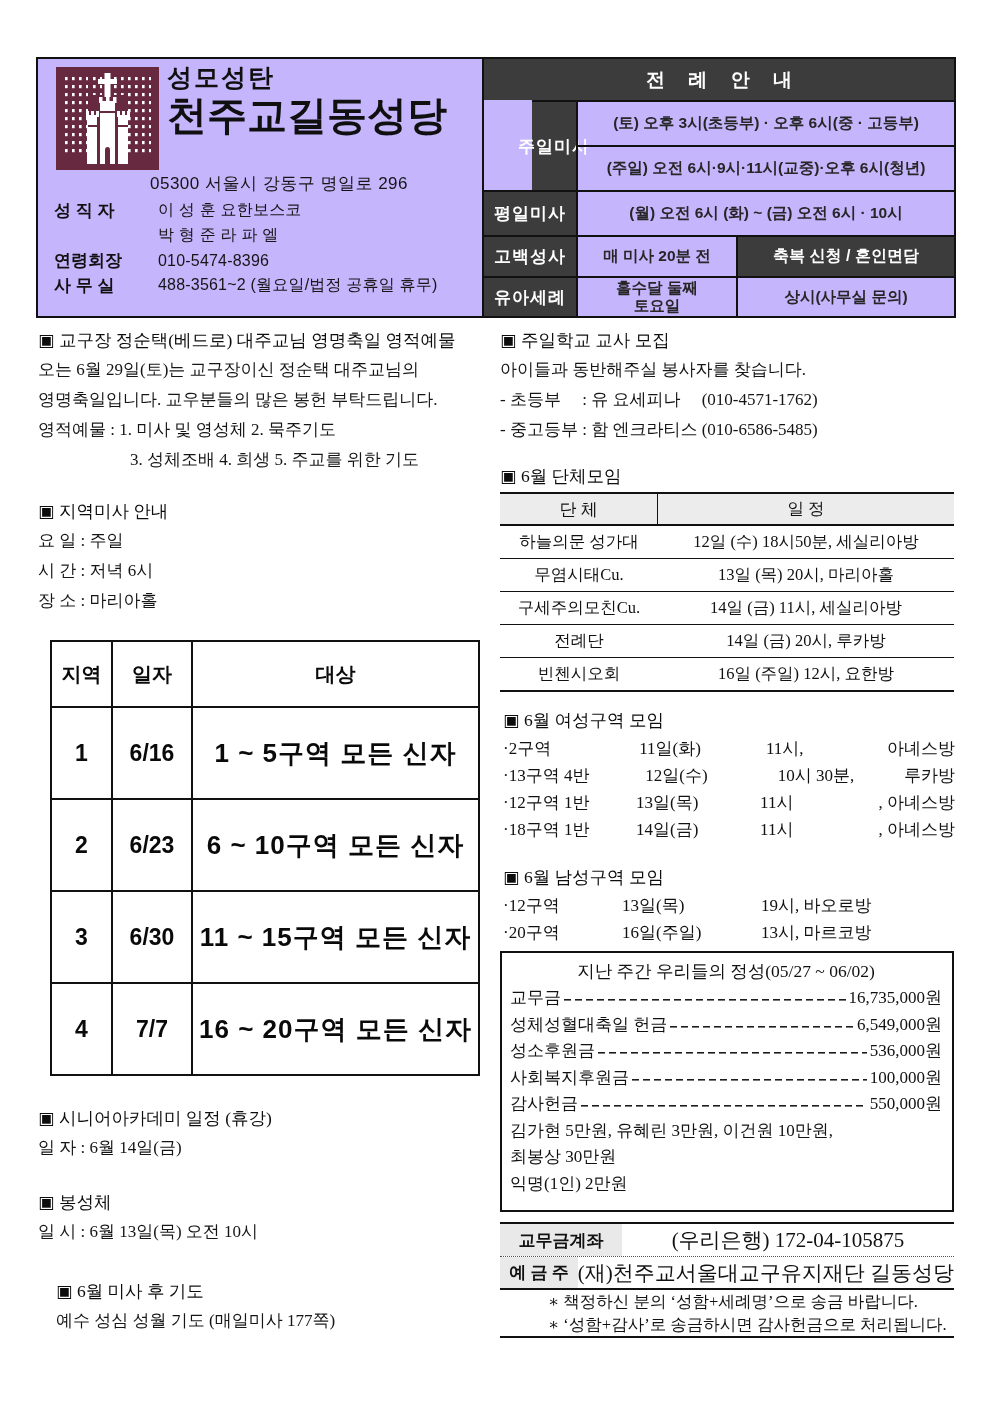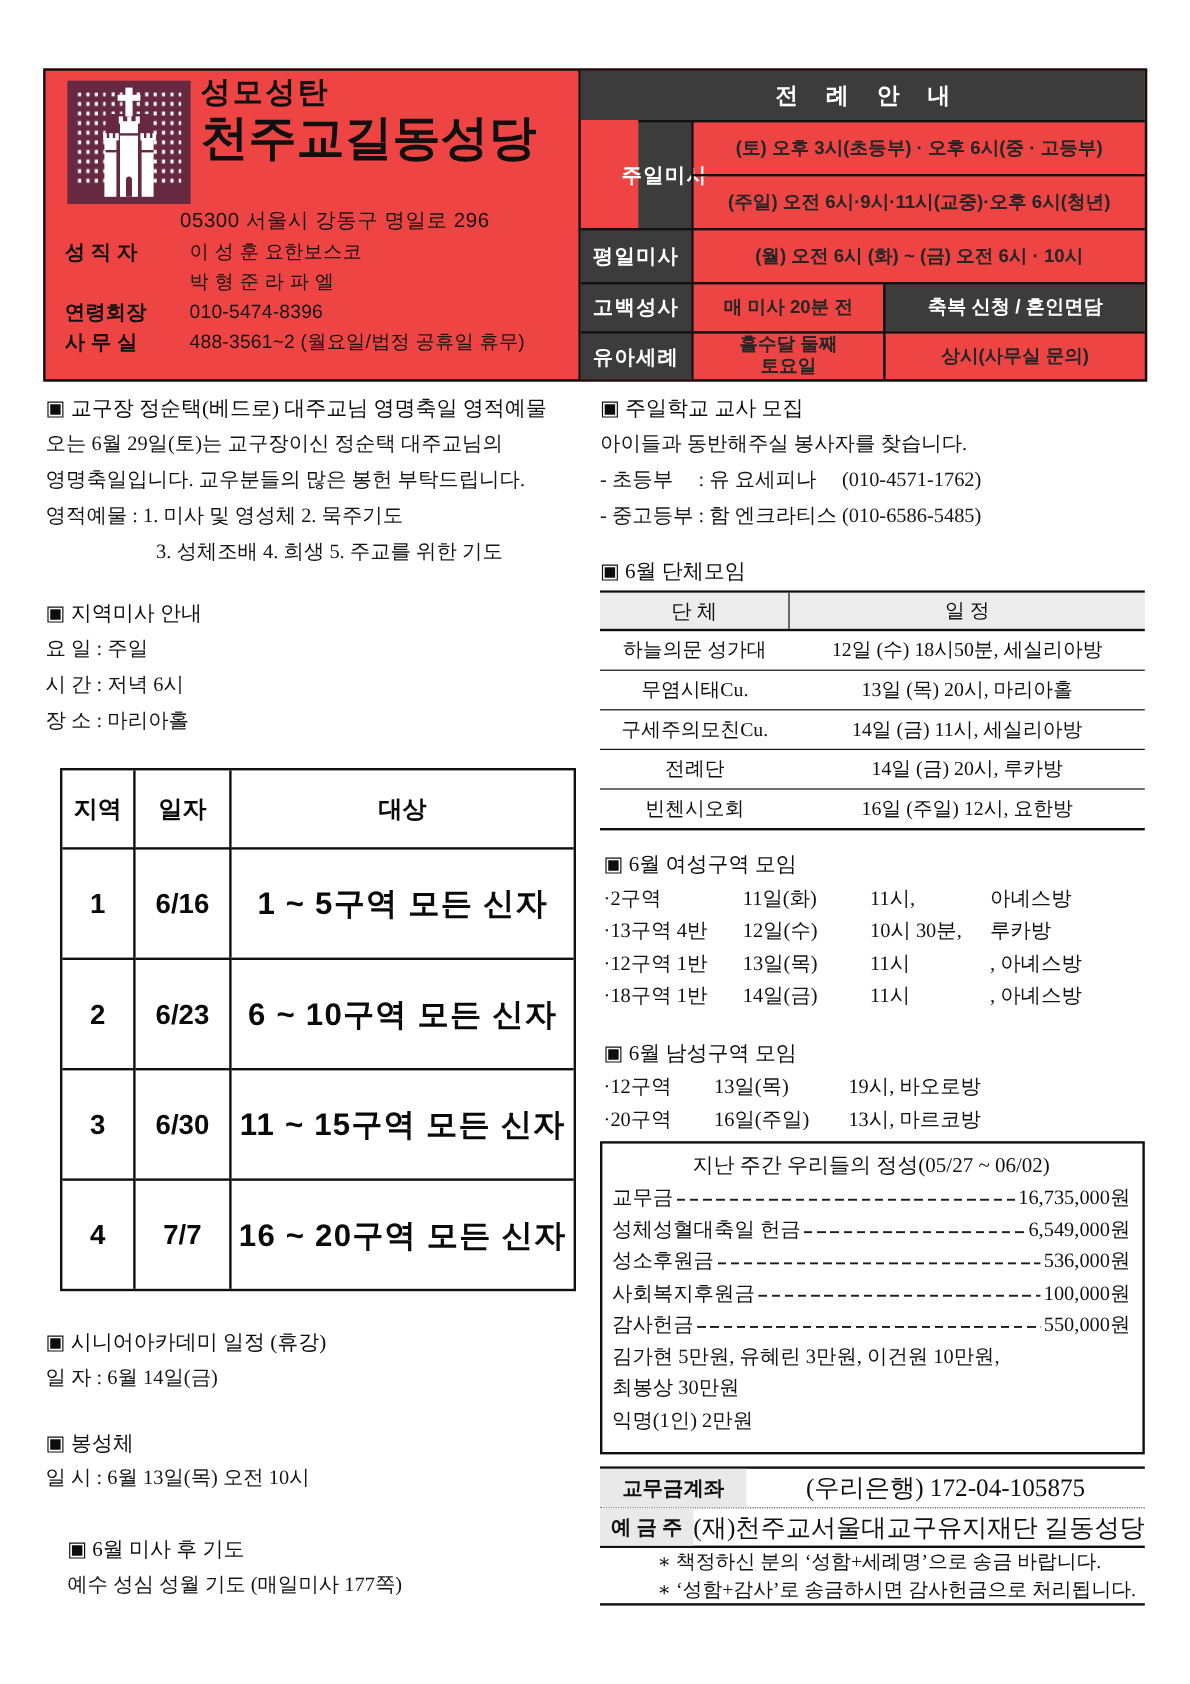--- a/index.html
+++ b/index.html
@@ -6,21 +6,21 @@
   html,body { background:#ffffff; }
   .page {
     position:relative; width:992px; height:1403px; background:#fff;
     font-family:"Liberation Serif","DejaVu Serif",serif; color:#111;
     overflow:hidden;
   }
 
   
   .header-box {
     position:absolute; left:36px; top:57px; width:920px; height:261px;
-    border:2px solid #111; display:flex; background:#ef4444;
+    border:2px solid #111; display:flex; background:#c4b5fd;
   }
   .header-left { position:relative; width:444px; }
   .logo { position:absolute; left:18px; top:8px; width:103px; height:103px; }
   .brand { position:absolute; left:129px; top:5px; font-family:"Liberation Sans","DejaVu Sans",sans-serif; color:#101010; }
   .brand-sub { font-size:25px; font-weight:800; letter-spacing:2px; line-height:1.1; }
   .brand-main { font-size:40px; font-weight:800; letter-spacing:0px; line-height:1.15; white-space:nowrap; }
   .hdr-address { position:absolute; left:112px; top:113px; font-size:17px; letter-spacing:0.5px;
     font-family:"Liberation Sans","DejaVu Sans",sans-serif; color:#151515; }
   .contacts { position:absolute; left:16px; top:139px; width:420px;
     font-family:"Liberation Sans","DejaVu Sans",sans-serif; }
@@ -81,21 +81,21 @@
   }
   .gt-row { display:flex; height:33px; border-top:1px solid #111; }
   .gt-row:first-child { border-top:none; height:31px; background:#ececec; border-bottom:1.5px solid #111; }
   .gt-c1 { width:158px; display:flex; align-items:center; justify-content:center;
     font-size:16.5px; white-space:nowrap; }
   .gt-c2 { flex:1; display:flex; align-items:center; justify-content:center;
     font-size:16.5px; white-space:nowrap; }
   .gt-head .gt-c1 { border-right:1px solid #111; font-size:17px; }
 
   
-  .dist-row { display:flex; font-size:17px; line-height:27px; white-space:nowrap; }
+  .dist-row { display:flex; font-size:17px; line-height:27px; white-space:nowrap;gap:27px; }
   .w-c1 { width:116px; } .w-c2 { width:106px; } .w-c3 { width:100px; } .w-c4 { flex:1; }
   .m-c1 { width:92px; } .m-c2 { width:112px; } .m-c3 { flex:1; }
 
   
   .offering-box {
     position:absolute; left:500px; top:951px; width:454px; height:261px;
     border:2px solid #111; padding:5px 10px 0 8px;
   }
   .off-title { text-align:center; font-size:17.5px; line-height:27px; white-space:nowrap; }
   .off-row { display:flex; align-items:center; font-size:17px; line-height:26.5px; white-space:nowrap; }

